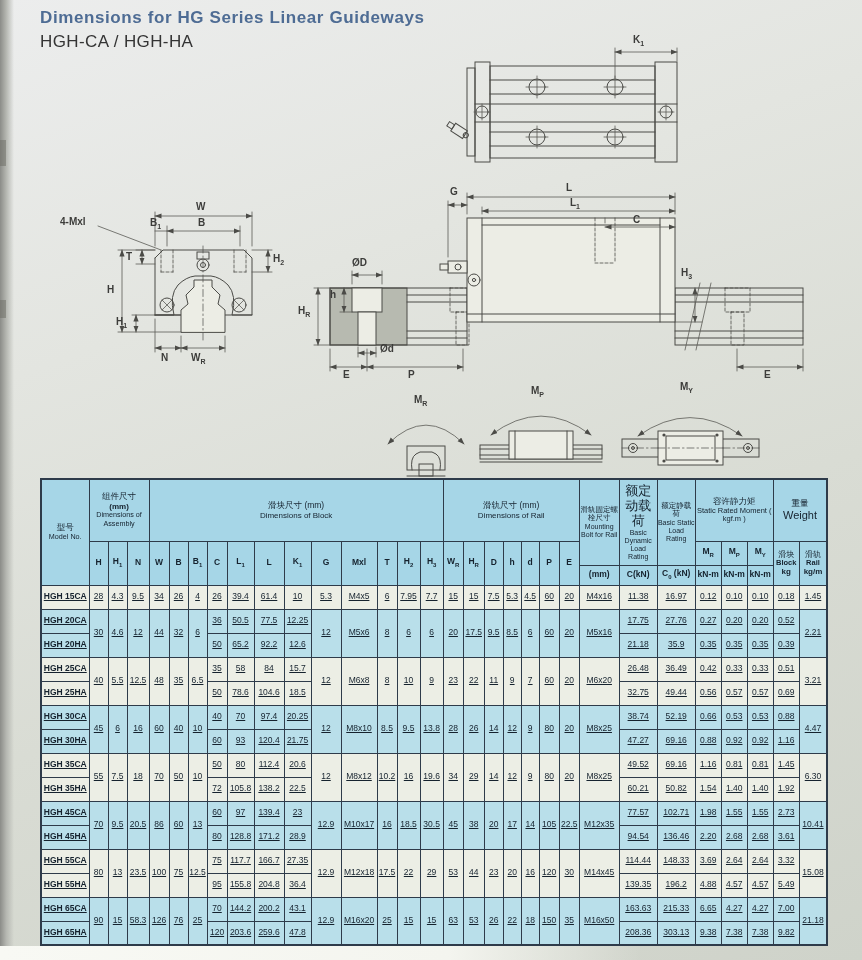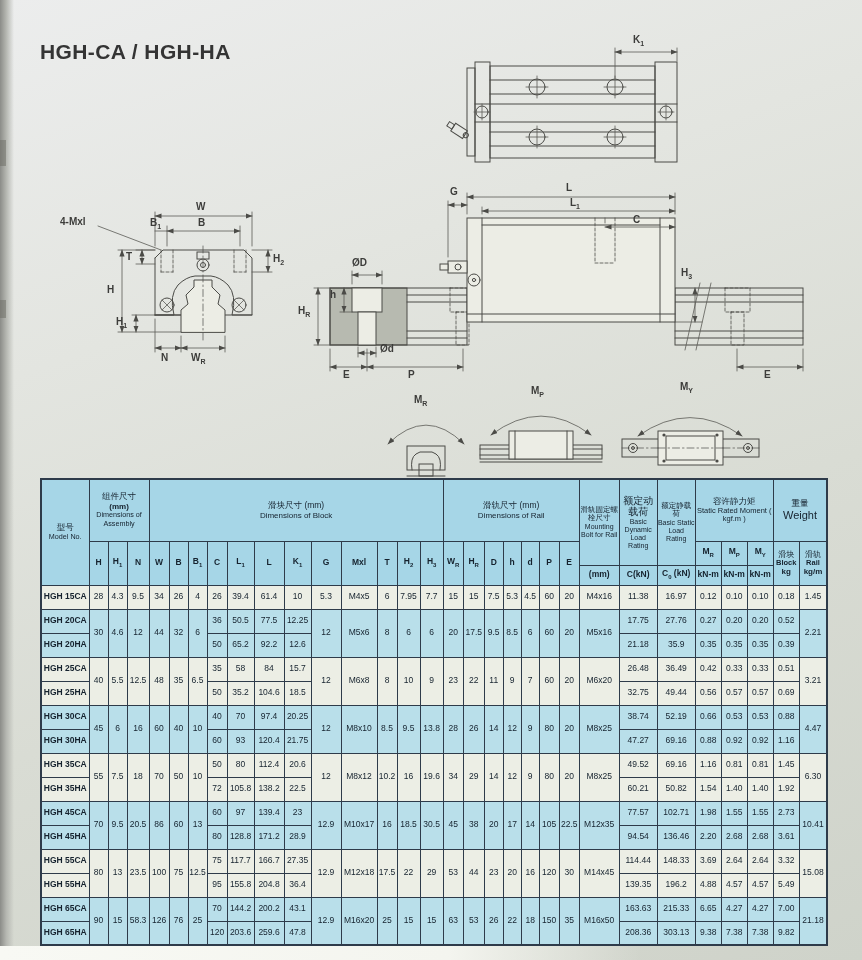--- a/index.html
+++ b/index.html
@@ -6,21 +6,21 @@
   body{width:862px;height:960px;overflow:hidden;font-family:"Liberation Sans",sans-serif;}
   .page{position:relative;width:862px;height:960px;
     background:linear-gradient(160deg,#eceded 0%,#e3e5e0 30%,#d9dcd4 60%,#cfd3ca 100%);}
   .edge-left{position:absolute;left:0;top:0;width:14px;height:100%;
     background:linear-gradient(to right,#8b8c88,#b5b7b1 45%,rgba(220,222,216,0));}
   .edge-mark{position:absolute;left:0;width:6px;height:26px;background:#6f7068;opacity:.55;}
   .bottom-strip{position:absolute;left:0;bottom:0;height:14px;width:640px;
     background:linear-gradient(to right,#f8f9f4 0%,#f4f5ef 70%,rgba(244,245,239,0));}
   .title{position:absolute;left:40px;top:8px;font-size:17px;font-weight:bold;
     color:#4e6c94;letter-spacing:.6px;}
-  .subtitle{position:absolute;left:40px;top:40px;font-size:21px;font-weight:bold;color:#343434;letter-spacing:.4px;}
+  .subtitle{position:absolute;left:40px;top:32px;font-size:17px;font-weight:normal;color:#343434;letter-spacing:.4px;}
 
   .panel{position:absolute;}
   .tech *{stroke:#4b4b47;stroke-width:1;fill:none;stroke-linecap:round;}
   .tech .dim{stroke:#5a5a56;stroke-width:.8;}
   .tech .dash{stroke-dasharray:3,2;stroke-width:.8;}
   .tech .dashdot{stroke-dasharray:7,3,1.5,3;stroke-width:.7;}
   .tech .fillgray{fill:#b7bab0;}
   .tech .fillpaper{fill:#ecede5;}
   .tech .solid{fill:#4b4b47;stroke:none;}
   .dlabel{position:absolute;font-size:10px;font-weight:bold;color:#3c3c3a;white-space:nowrap;}
@@ -34,39 +34,40 @@
   thead th{background:var(--hdr,#a6d6e7);font-weight:bold;}
   .zh{font-size:8.5px;font-weight:normal;display:block;}
   .en{font-size:7.2px;font-weight:normal;display:block;}
   .unitline{font-size:8px;font-weight:bold;display:block;}
   th.dimlbl{font-size:8.5px;}
   th.dimlbl sub,td sub{font-size:6px;}
   tr.rwhite td{background:#eceee5;}
   tr.rblue td{background:#b9dfea;}
   td.model{text-align:left;padding-left:4px;font-weight:bold;white-space:nowrap;}
   tr.hr1{height:62px;} tr.hr2{height:24px;} tr.hr3{height:20px;}
-  tbody tr{height:24px;}
+  tbody tr{height:24px;text-decoration:underline;}
 </style>
 </head>
 <body>
 
 <svg width="0" height="0" style="position:absolute">
   <defs>
     <marker id="ah" markerWidth="8" markerHeight="8" refX="6.5" refY="2.6" orient="auto-start-reverse" markerUnits="userSpaceOnUse">
       <path d="M0,0 L7,2.6 L0,5.2 z" style="fill:#4b4b47;stroke:none"></path>
     </marker>
   </defs>
 </svg>
 
 <div class="page">
   <div class="edge-left"></div>
   <div class="edge-mark" style="top:140px"></div>
   <div class="edge-mark" style="top:300px;height:18px"></div>
   <div class="bottom-strip"></div>
 
+  <div class="title">Dimensions for  HG Series Linear Guideways</div>
   <div class="subtitle">HGH-CA / HGH-HA</div>
 
   <div class="panel" style="left:445px;top:36px;width:290px;height:150px">
     <svg class="tech" width="290" height="150">
       <rect x="22" y="32" width="8" height="88"></rect>
       <rect x="30" y="26" width="15" height="100"></rect>
       <rect x="45" y="30" width="165" height="92"></rect>
       <rect x="210" y="26" width="22" height="100"></rect>
       <line x1="45" y1="44" x2="210" y2="44"></line>
       <line x1="45" y1="58" x2="210" y2="58"></line>
@@ -371,21 +372,21 @@
         </th>
         <th colspan="7">
           <span class="zh">滑轨尺寸 (mm)</span>
           <span class="en" style="font-size:8px">Dimensions of Rail</span>
         </th>
         <th rowspan="2">
           <span class="zh" style="font-size:7.5px">滑轨固定螺栓尺寸</span>
           <span class="en" style="font-size:7px">Mounting Bolt for Rail</span>
         </th>
         <th rowspan="2">
-          <span class="zh" style="font-size:10px">额定动载荷</span>
+          <span class="zh" style="font-size:13px">额定动载荷</span>
           <span class="en" style="font-size:7px">Basic Dynamic Load Rating</span>
         </th>
         <th rowspan="2">
           <span class="zh" style="font-size:7.5px">额定静载荷</span>
           <span class="en" style="font-size:7px">Basic Static Load Rating</span>
         </th>
         <th colspan="3">
           <span class="zh">容许静力矩</span>
           <span class="en" style="font-size:7.5px">Static Rated Moment ( kgf.m )</span>
         </th>
@@ -549,21 +550,21 @@
           <td>36.49</td>
           <td>0.42</td>
           <td>0.33</td>
           <td>0.33</td>
           <td>0.51</td>
           <td rowspan="2">3.21</td>
         </tr>
         <tr class="rwhite">
           <td class="model">HGH 25HA</td>
           <td>50</td>
-          <td>35.2</td>
+          <td>78.6</td>
           <td>104.6</td>
           <td>18.5</td>
           <td>32.75</td>
           <td>49.44</td>
           <td>0.56</td>
           <td>0.57</td>
           <td>0.57</td>
           <td>0.69</td>
         </tr>
         <tr class="rblue">

